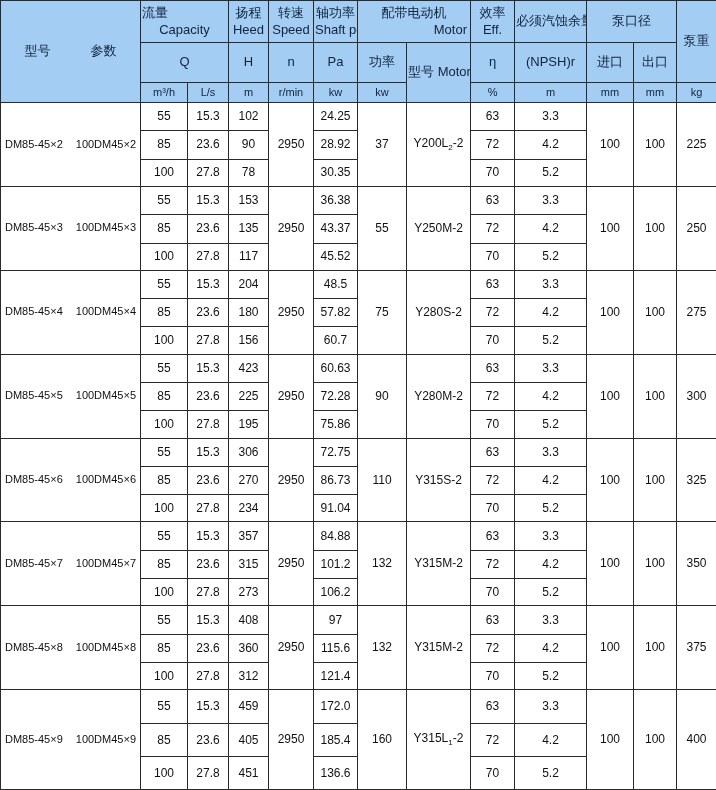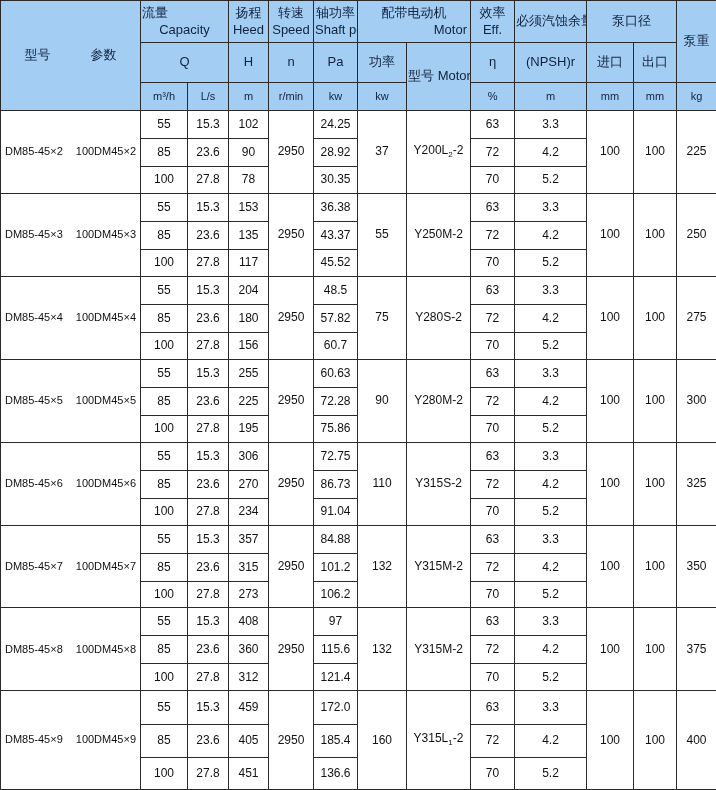--- a/index.html
+++ b/index.html
@@ -149,21 +149,21 @@
       <td class="hdr-mid" rowspan="2">
         <span class="cn">型号</span>
         <span class="en hdr-stack-right">Motor</span>
       </td>
       <td class="hdr-mid">η</td>
       <td class="hdr-mid">(NPSH)r</td>
       <td class="hdr-mid">进口</td>
       <td class="hdr-mid">出口</td>
     </tr>
 
-    <tr style="height:28px">
+    <tr style="height:20px">
       <td class="hdr-unit">m³/h</td>
       <td class="hdr-unit">L/s</td>
       <td class="hdr-unit">m</td>
       <td class="hdr-unit">r/min</td>
       <td class="hdr-unit">kw</td>
       <td class="hdr-unit">kw</td>
       <td class="hdr-unit">%</td>
       <td class="hdr-unit">m</td>
       <td class="hdr-unit">mm</td>
       <td class="hdr-unit">mm</td>
@@ -282,21 +282,21 @@
       </tr>
       <tr style="height: 27px;">
         <td class="model grp-top" rowspan="3">
           <div class="model-inner">
             <span>DM85-45×5</span>
             <span>100DM45×5</span>
           </div>
         </td>
         <td class=" grp-top">55</td>
         <td class=" grp-top">15.3</td>
-        <td class=" grp-top">255</td>
+        <td class=" grp-top">423</td>
         <td class=" grp-top" rowspan="3">2950</td>
         <td class=" grp-top">60.63</td>
         <td class=" grp-top" rowspan="3">90</td>
         <td class=" grp-top" rowspan="3"><span>Y280M-2</span></td>
         <td class=" grp-top">63</td>
         <td class=" grp-top">3.3</td>
         <td class=" grp-top" rowspan="3">100</td>
         <td class=" grp-top" rowspan="3">100</td>
         <td class=" grp-top" rowspan="3">300</td>
       </tr>

